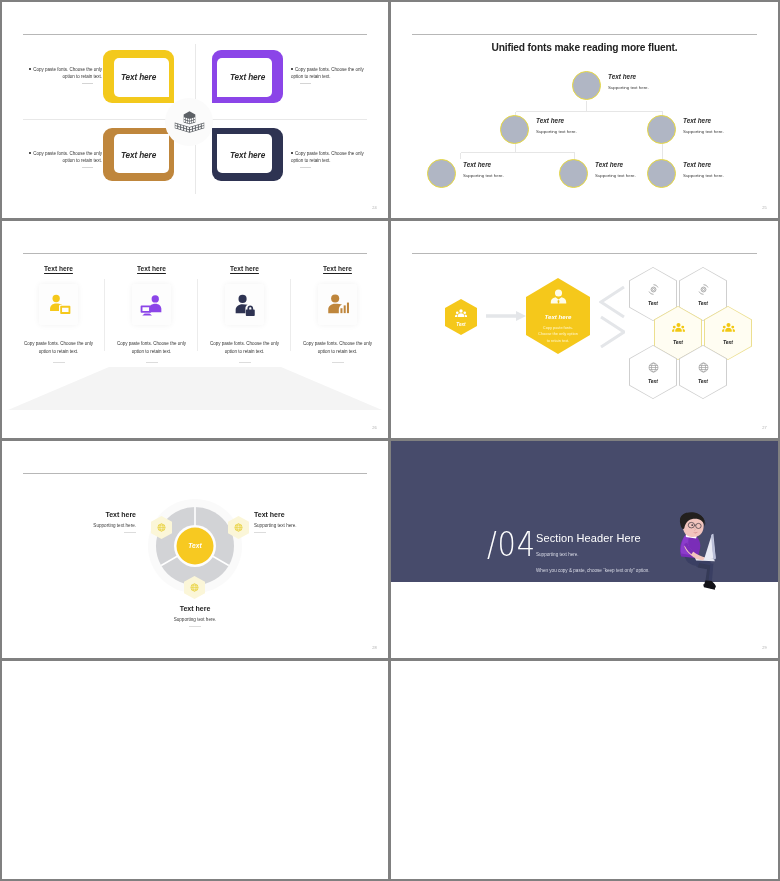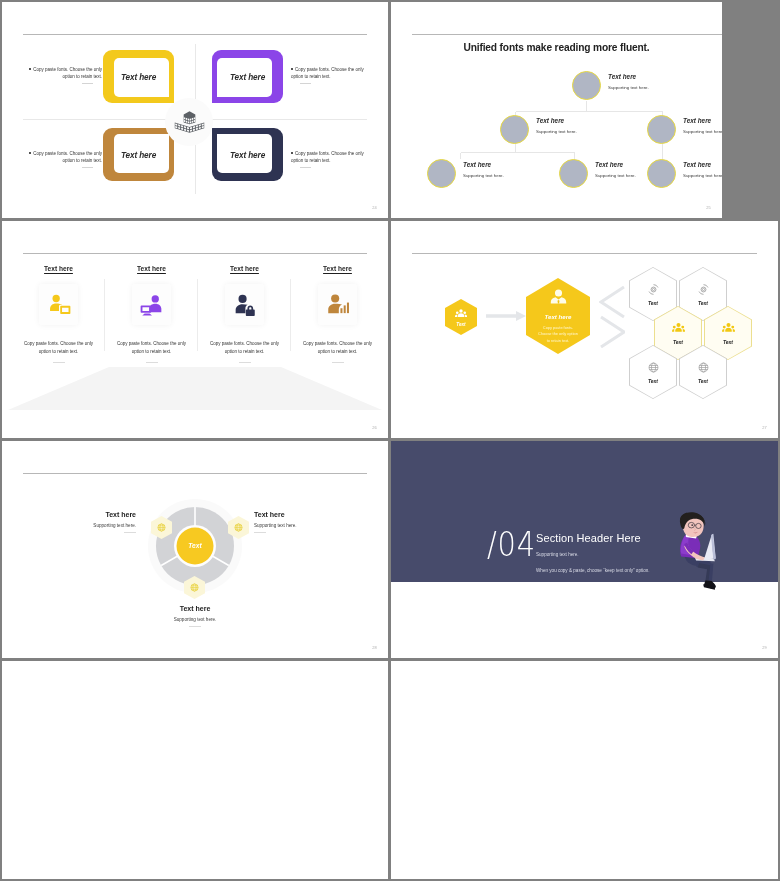--- a/index.html
+++ b/index.html
@@ -1,20 +1,20 @@
 <!DOCTYPE html>
 <html><head>
 <meta charset="utf-8">
 <style>
   html,body{margin:0;padding:0;}
   body{width:780px;height:881px;background:#fff;font-family:"Liberation Sans",sans-serif;overflow:hidden;}
   .page{position:absolute;left:0;top:0;width:780px;height:881px;background:#808080;}
   .slide{position:absolute;background:#fff;overflow:hidden;}
   .s1{left:2px;top:2px;width:386px;height:216px;}
-  .s2{left:391px;top:2px;width:331px;height:216px;}
+  .s2{left:391px;top:2px;width:387px;height:216px;}
   .s3{left:2px;top:221px;width:386px;height:217px;}
   .s4{left:391px;top:221px;width:387px;height:217px;}
   .s5{left:2px;top:441px;width:386px;height:217px;}
   .s6{left:391px;top:441px;width:387px;height:217px;}
   .s7{left:2px;top:661px;width:386px;height:218px;}
   .s8{left:391px;top:661px;width:387px;height:218px;}
 
   
   .rule{position:absolute;height:1px;background:#b7b7b7;}
   .pgnum{position:absolute;right:11px;bottom:8px;font-size:4px;color:#b0b0b0;letter-spacing:.2px;}

